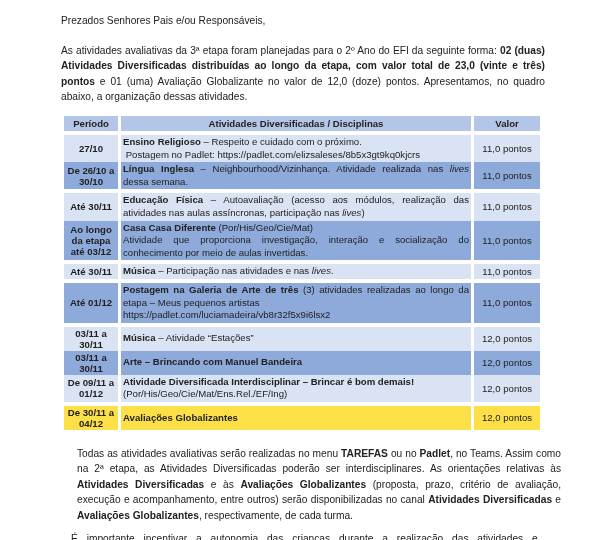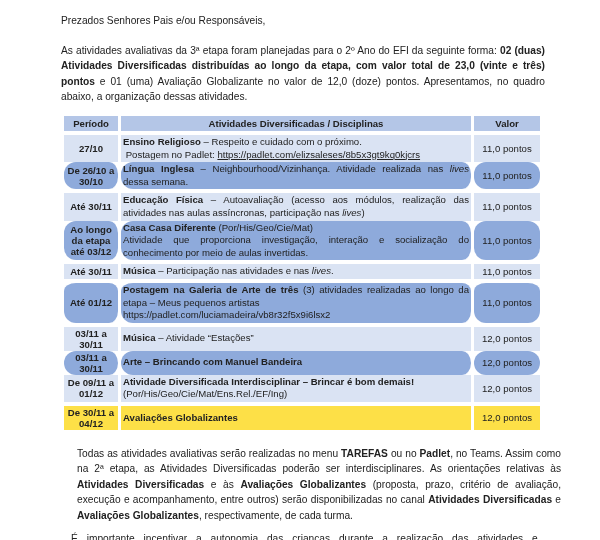--- a/index.html
+++ b/index.html
@@ -11,26 +11,26 @@
   .intro { position:absolute; top:38px; left:0; width:484px; }
   .b { font-weight:bold; }
   .i { font-style:italic; }
   table { position:absolute; left:8px; top:116px; width:476px; border-collapse:separate; border-spacing:0 0; font-size:9.6px; }
   td, th { padding:1px 2px; vertical-align:middle; }
   th { background:#b4c6e7; font-weight:bold; height:13px; }
   .c-per { width:50px; text-align:center; font-weight:bold; }
   .c-val { width:62px; text-align:center; }
   .c-act { text-align:justify; line-height:12.6px; }
   .light td { background:#dae3f3; }
-  .dark td { background:#8eaadb;border-radius:12px; }
+  .dark td { background:#8eaadb; }
   .orange td { background:#fde047; }
   td, th { border-right:3px solid #fff; }
   td:last-child, th:last-child { border-right:none; }
   tr.gap td { border-top:4px solid #fff; }
-  .link { text-decoration:underline; }
+  .link { }
   .outro { position:absolute; top:441px; left:16px; width:484px; }
   .last { position:absolute; top:526px; left:0; width:484px; word-spacing:6px;padding-left:10px; }
 </style>
 </head>
 <body>
 
 <div class="page">
   <p class="p greet">Prezados Senhores Pais e/ou Responsáveis,</p>
 
   <p class="p intro"><span>As atividades avaliativas da 3ª etapa foram planejadas para o 2º Ano do EFI da seguinte forma: </span><span class="b">02 (duas) Atividades Diversificadas distribuídas ao longo da etapa, com valor total de 23,0 (vinte e três) pontos</span><span> e 01 (uma) Avaliação Globalizante no valor de 12,0 (doze) pontos. Apresentamos, no quadro abaixo, a organização dessas atividades.</span></p>

